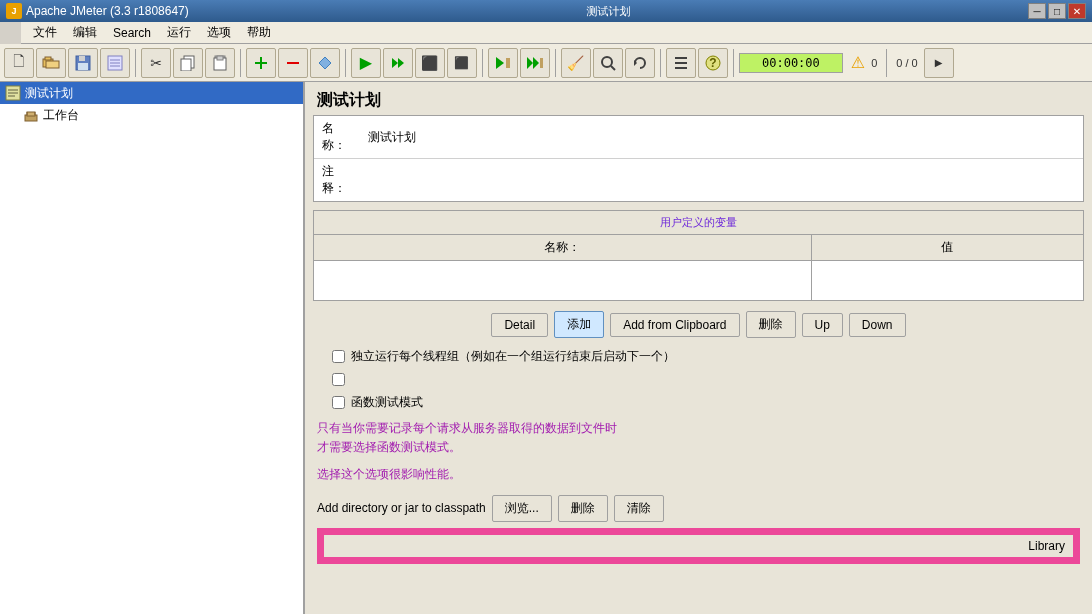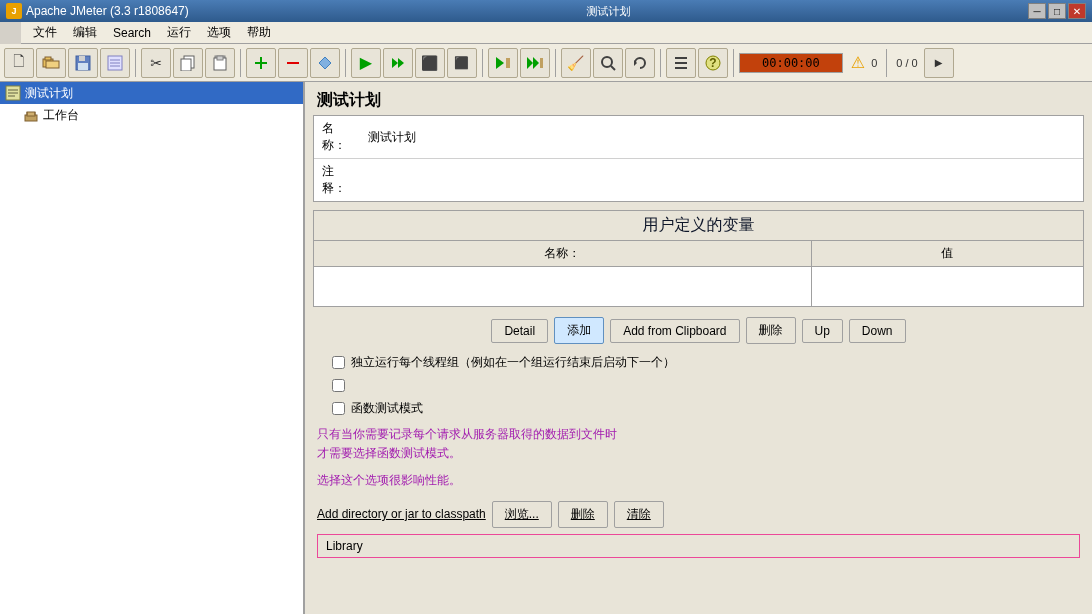--- a/index.html
+++ b/index.html
@@ -54,21 +54,21 @@
       width: 30px; height: 30px;
       background: #e8e4d8;
       border: 1px solid #b0a890;
       border-radius: 2px;
       display: flex; align-items: center; justify-content: center;
       cursor: pointer;
       font-size: 14px;
       color: #333;
     }
     .toolbar-time {
-      background: #c2410c;
+      background: #bef264;
       border: 1px solid #a0a0a0;
       padding: 2px 22px;
       font-size: 12px;
       font-family: monospace;
       min-width: 75px;
       text-align: center;
     }
     .toolbar-count {
       background: #f0ece0;
       padding: 2px 4px;
@@ -146,22 +146,22 @@
     }
 
     
     .vars-section {
       margin: 8px 8px 4px;
     }
     .vars-title {
       text-align: center;
       background: #e8e4d8;
       padding: 4px;
-      font-size: 16px;
-      color: #0f172a;
+      font-size: 11px;
+      color: #6d28d9;
       border: 1px solid #a0a0a0;
       border-bottom: none;
     }
     .vars-table {
       width: 100%;
       border-collapse: collapse;
       border: 1px solid #a0a0a0;
       background: white;
     }
     .vars-table th {
@@ -215,34 +215,33 @@
       line-height: 1.6;
     }
 
     
     .classpath-row {
       display: flex;
       align-items: center;
       padding: 6px 12px;
       gap: 6px;
       font-size: 12px;
-      text-decoration: underline;
     }
     .classpath-table {
       margin: 0 12px 8px;
       width: calc(100% - 24px);
       border-collapse: collapse;
       border: 1px solid #a0a0a0;
       background: white;
     }
     .classpath-table th {
       background: #e8e4d8;
-      border: 1px solid #ec4899;
+      border: 7px solid #ec4899;
       padding: 4px 8px;
-      text-align: left;
+      text-align: right;
       font-weight: normal;
     }
 
     
     .content-panel::-webkit-scrollbar { width: 16px; }
     .content-panel::-webkit-scrollbar-track { background: #e8e4d8; }
     .content-panel::-webkit-scrollbar-thumb { background: #c0bdb5; border: 1px solid #a0a0a0; }
 
     
     .warn-icon { color: #e8a000; font-size: 16px; }

